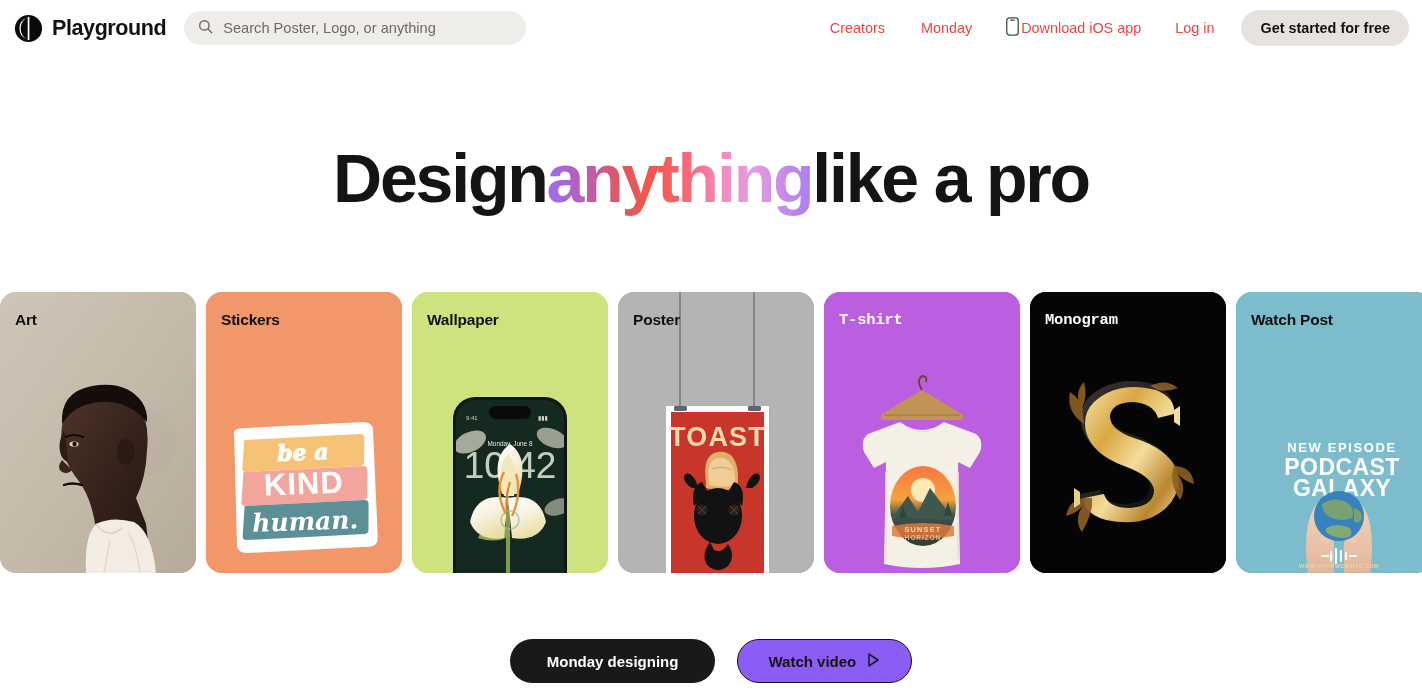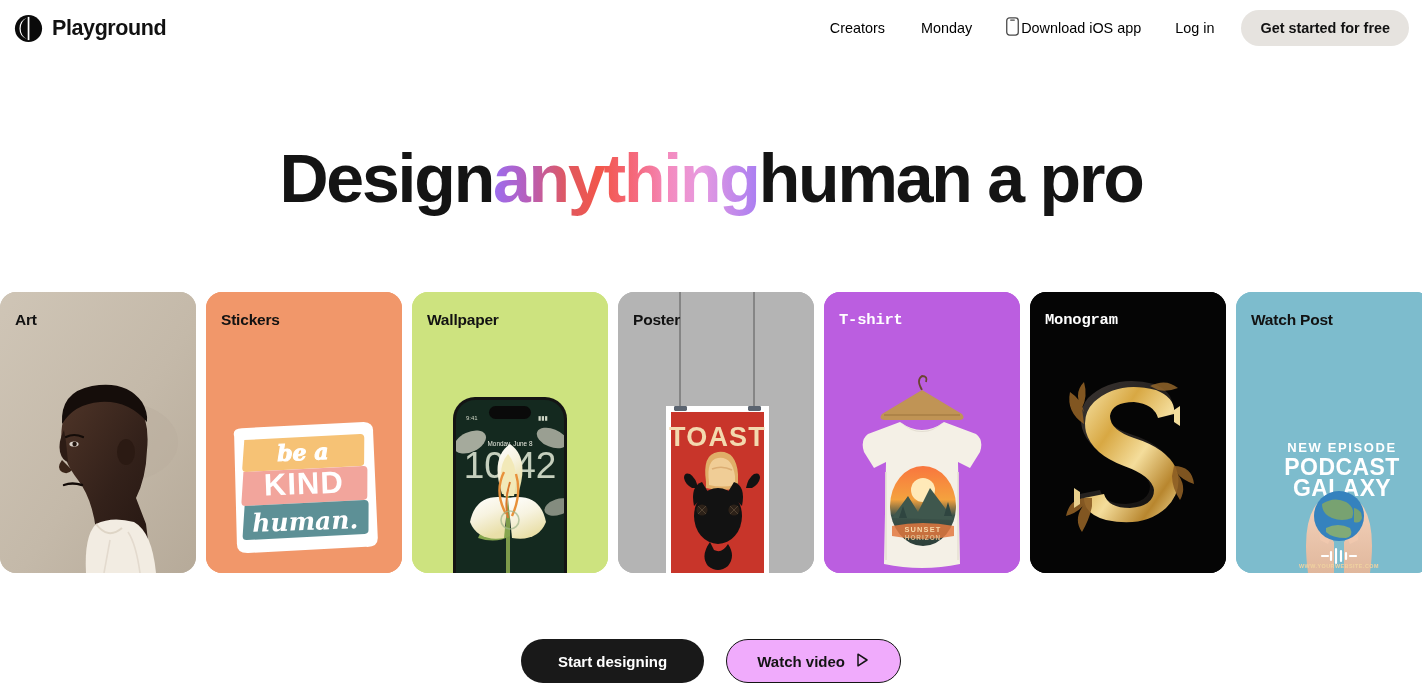--- a/index.html
+++ b/index.html
@@ -57,21 +57,21 @@
   .search-input::placeholder { color: #6e6a66; opacity: 1; }
 
   .nav {
     margin-left: auto;
     display: flex;
     align-items: center;
     gap: 0;
   }
   .nav-link {
     font-size: 14.4px;
-    color: #000000;
+    color: #ef4444;
     text-decoration: none;
     padding: 9px 18px;
     white-space: nowrap;
     cursor: pointer;
     border-radius: 18px;
   }
   .nav-link.with-icon {
     display: flex; align-items: center; gap: 2px;
     padding-left: 16px; padding-right: 16px;
   }
@@ -174,21 +174,21 @@
     gap: 9px;
     height: 44px;
   }
   .btn-primary {
     background: #191919;
     color: #ffffff;
     border: none;
     padding: 0 37px;
   }
   .btn-secondary {
-    background: #f0abfc;
+    background: #8b5cf6;
     color: #141414;
     border: 1.6px solid #141414;
     padding: 0 30px;
   }
   .play-icon { display: block; }
 </style>
 </head>
 <body>
 
 <div class="header">
@@ -197,40 +197,49 @@
     <span class="brand-mark">
       <svg viewBox="0 0 32 32" width="29" height="29" aria-hidden="true">
         <circle cx="16" cy="16" r="15" fill="#0a0a0a"></circle>
         <rect x="15.1" y="3.2" width="1.9" height="25.6" fill="#ffffff"></rect>
         <path d="M14.2 4.2 A12.6 12.6 0 0 0 14.2 27.8 A13.6 13.6 0 0 1 14.2 4.2 Z" fill="#ffffff"></path>
       </svg>
     </span>
     <span class="brand-name">Playground</span>
   </div>
 
+  <div class="search-box">
+    <span class="search-icon">
+      <svg width="15" height="15" viewBox="0 0 16 16" aria-hidden="true">
+        <circle cx="6.8" cy="6.8" r="5" fill="none" stroke="#6e6a66" stroke-width="1.5"></circle>
+        <line x1="10.5" y1="10.5" x2="14.6" y2="14.6" stroke="#6e6a66" stroke-width="1.5" stroke-linecap="round"></line>
+      </svg>
+    </span>
+    <input class="search-input" type="text" placeholder="Search Poster, Logo, or anything" style="">
+  </div>
 
   <nav class="nav">
     <a class="nav-link" href="#">Creators</a>
     <a class="nav-link" href="#">Monday</a>
     <a class="nav-link with-icon" href="#">
       <span class="phone-icon">
         <svg width="13" height="19" viewBox="0 0 14 20" aria-hidden="true">
           <rect x="0.8" y="0.8" width="12.4" height="18.4" rx="3" fill="none" stroke="#4a4a4a" stroke-width="1.4"></rect>
           <line x1="5" y1="3.1" x2="9" y2="3.1" stroke="#4a4a4a" stroke-width="1.2" stroke-linecap="round"></line>
         </svg>
       </span>
       <span>Download iOS app</span>
     </a>
     <a class="nav-link" href="#">Log in</a>
     <button class="cta-pill">Get started for free</button>
   </nav>
 </div>
 
 <h1 class="headline">
-  <span>Design</span><span class="grad">anything</span><span>human a pro</span>
+  <span>Design</span><span class="grad">anything</span><span>like a pro</span>
 </h1>
 
 <div class="cards">
 
   <div class="card" style="background:#c9bfb0">
     <div class="card-art">
       <svg viewBox="0 0 196 281" preserveAspectRatio="xMidYMid slice" aria-hidden="true">
         <defs>
           <linearGradient id="artbg" x1="0" y1="0" x2="1" y2="1">
             <stop offset="0" stop-color="#cfc5b6"></stop>
@@ -457,21 +466,21 @@
         <text x="103" y="276" text-anchor="middle" font-family="Liberation Sans, sans-serif" font-size="5.4" font-weight="700" fill="#f0d2a0" letter-spacing="0.5">WWW.YOURWEBSITE.COM</text>
       </svg>
     </div>
     <span class="card-label">Watch Post</span>
   </div>
 
 </div>
 
 <div class="actions">
   <button class="btn btn-primary">
-    <span>Start designing</span>
+    <span>Monday designing</span>
   </button>
   <button class="btn btn-secondary">
     <span>Watch video</span>
     <span class="play-icon">
       <svg width="16" height="16" viewBox="0 0 16 16" aria-hidden="true">
         <path d="M4 2.2 L13 8 L4 13.8 Z" fill="none" stroke="#141414" stroke-width="1.5" stroke-linejoin="round"></path>
       </svg>
     </span>
   </button>
 </div>

